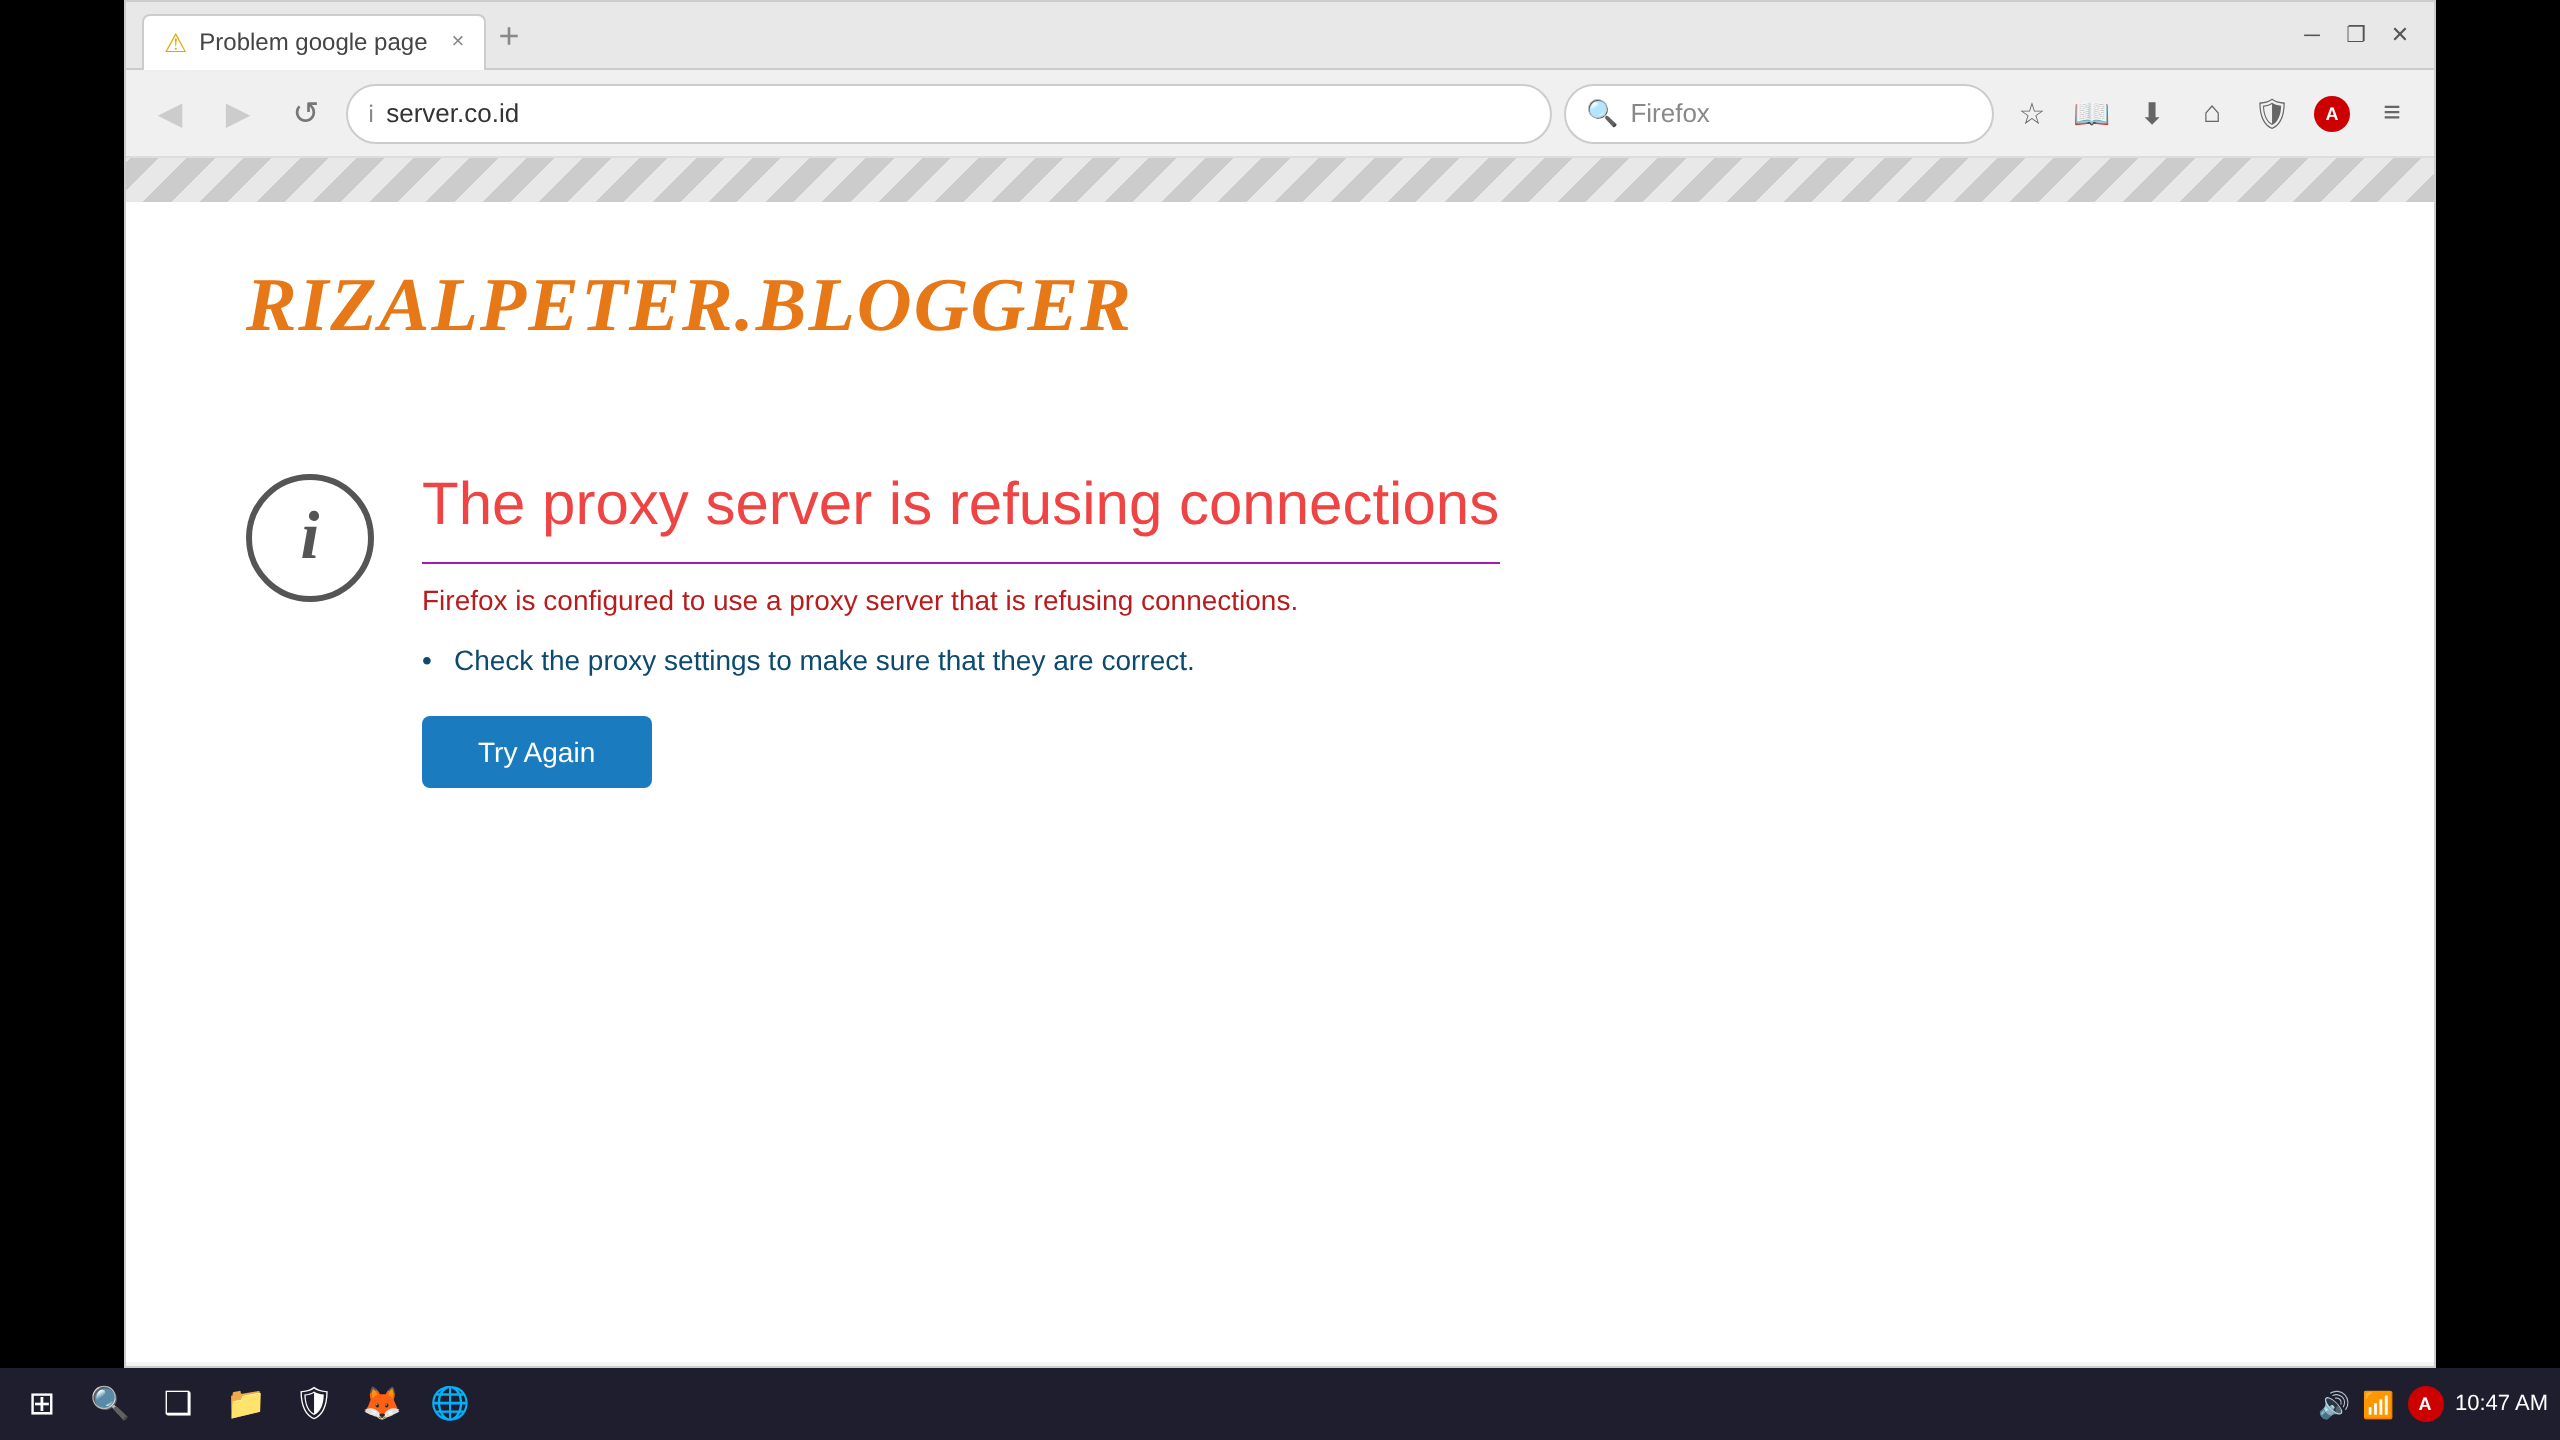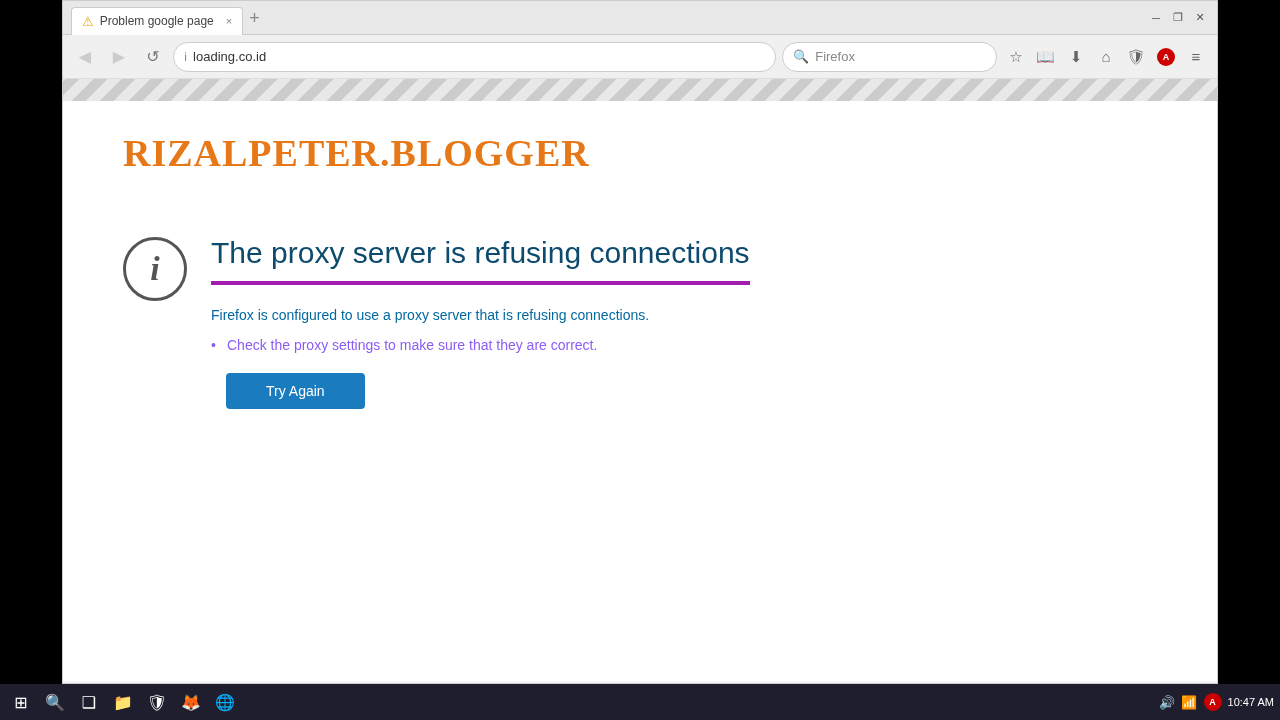--- a/index.html
+++ b/index.html
@@ -184,20 +184,21 @@
 
     
     .page-content {
       background: #fff;
       min-height: 580px;
       padding: 30px 60px;
     }
 
     .blog-logo {
       font-family: Georgia, serif;
+      font-style: italic;
       font-weight: bold;
       font-size: 38px;
       color: #e67817;
       margin-bottom: 60px;
       letter-spacing: 1px;
     }
 
     .error-container {
       display: flex;
       align-items: flex-start;
@@ -218,62 +219,61 @@
       font-style: italic;
       font-weight: bold;
       font-family: Georgia, serif;
       flex-shrink: 0;
       margin-top: 2px;
     }
 
     .error-title {
       font-size: 30px;
       font-weight: 300;
-      color: #0c4a6e;
-      margin-bottom: 22px;
+      color: #ef4444;
+      margin-bottom: 10px;
       padding-bottom: 10px;
-      border-bottom: 4px solid #a21caf;
+      border-bottom: 1px solid #a21caf;
       line-height: 1.2;
     }
 
     .error-desc {
       font-size: 14px;
-      color: #0369a1;
+      color: #b91c1c;
       margin-bottom: 14px;
     }
 
     .error-list {
       list-style: none;
       padding: 0;
       margin-bottom: 20px;
     }
 
     .error-list li {
       font-size: 14px;
-      color: #8b5cf6;
+      color: #0c4a6e;
       padding-left: 16px;
       position: relative;
       margin-bottom: 4px;
     }
 
     .error-list li::before {
       content: "•";
       position: absolute;
       left: 0;
     }
 
     .try-again-btn {
       background: #1a7cbf;
       color: #fff;
       border: none;
       border-radius: 4px;
-      padding: 10px 40px;
+      padding: 10px 28px;
       font-size: 14px;
       cursor: pointer;
-      margin-left: 15px;
     }
 
     
     .taskbar {
       position: absolute;
       bottom: 0;
       left: 0;
       right: 0;
       height: 36px;
       background: #1e1e2e;
@@ -347,21 +347,21 @@
     </div>
   </div>
 
   <div class="nav-bar">
     <div class="nav-btn disabled">◀</div>
     <div class="nav-btn disabled">▶</div>
     <div class="nav-btn">↺</div>
 
     <div class="address-bar">
       <span class="address-bar-icon">ℹ</span>
-      <span class="address-text">loading.co.id</span>
+      <span class="address-text">server.co.id</span>
     </div>
 
     <div class="search-bar">
       <span>🔍</span>
       <span>Firefox</span>
     </div>
 
     <div class="nav-toolbar-icons">
       <div class="toolbar-icon">☆</div>
       <div class="toolbar-icon">📖</div>

